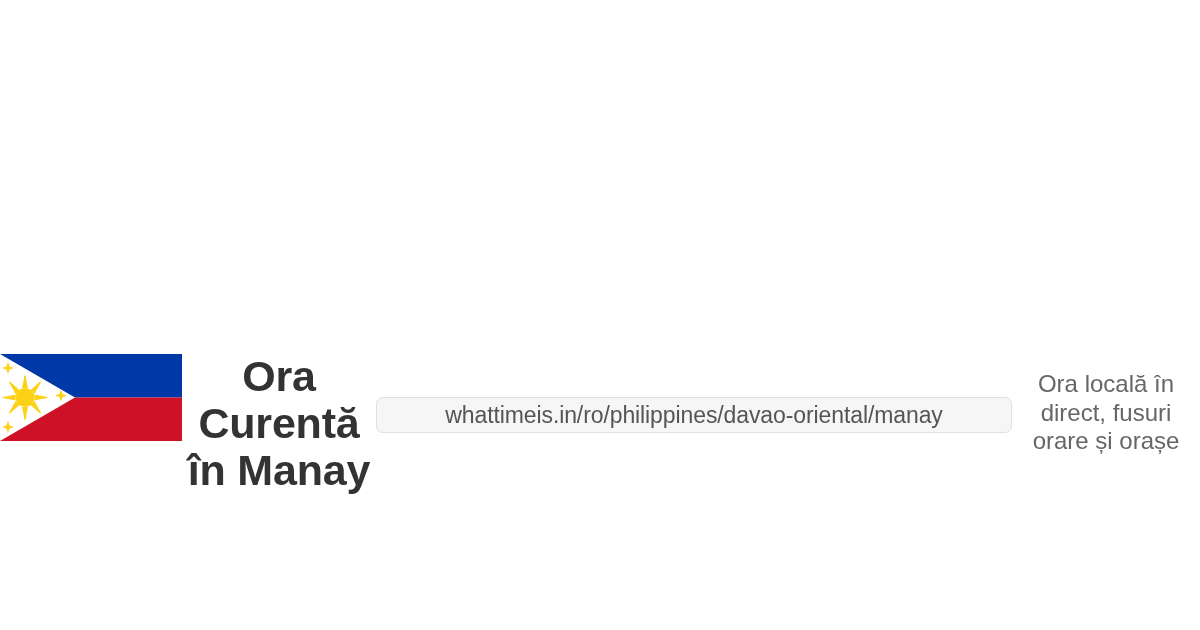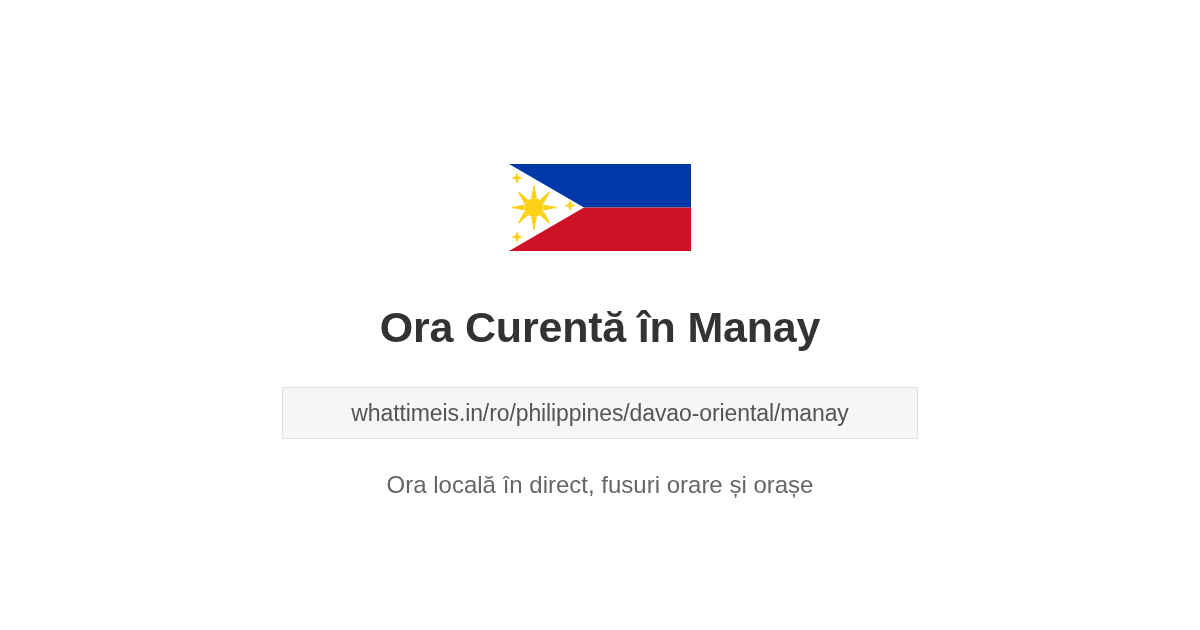--- a/index.html
+++ b/index.html
@@ -10,21 +10,21 @@
     width: 1200px;
     height: 630px;
     background: #ffffff;
     font-family: "Liberation Sans", sans-serif;
     overflow: hidden;
   }
   .page {
     width: 1200px;
     height: 630px;
     display: flex;
-    flex-direction: column;
+    flex-direction: row;
     align-items: center;
     justify-content: flex-start;
     box-sizing: border-box;
     padding-top: 164px;
   }
   .flag-wrap {
     width: 182px;
     height: 87px;
     line-height: 0;
     display: block;
@@ -42,24 +42,24 @@
     color: #333333;
     letter-spacing: -0.2px;
     text-align: center;
     margin-top: 53px;
     line-height: 1.1;
   }
   .url-box {
     margin-top: 36px;
     box-sizing: border-box;
     min-width: 636px;
-    height: 52px;
+    height: 36px;
     background: #f6f6f6;
     border: 1px solid #e0e0e0;
-    border-radius: 1px;
+    border-radius: 7px;
     display: flex;
     align-items: center;
     justify-content: center;
     padding: 0 14px;
   }
   .url-text {
     font-size: 23px;
     color: #555555;
     white-space: nowrap;
     letter-spacing: -0.1px;

